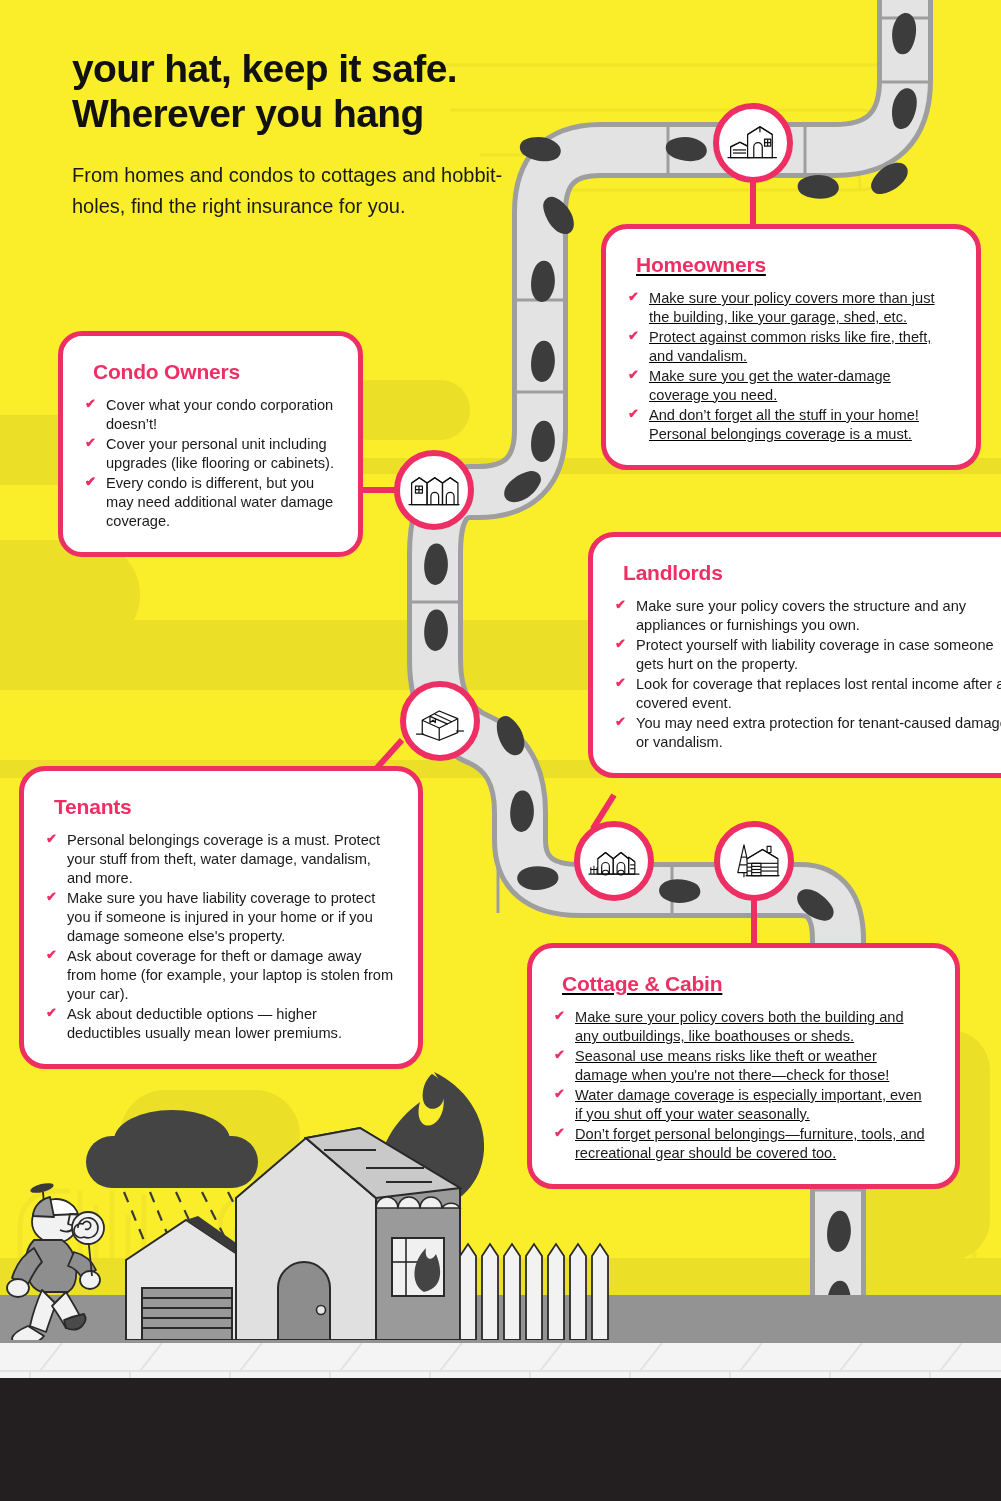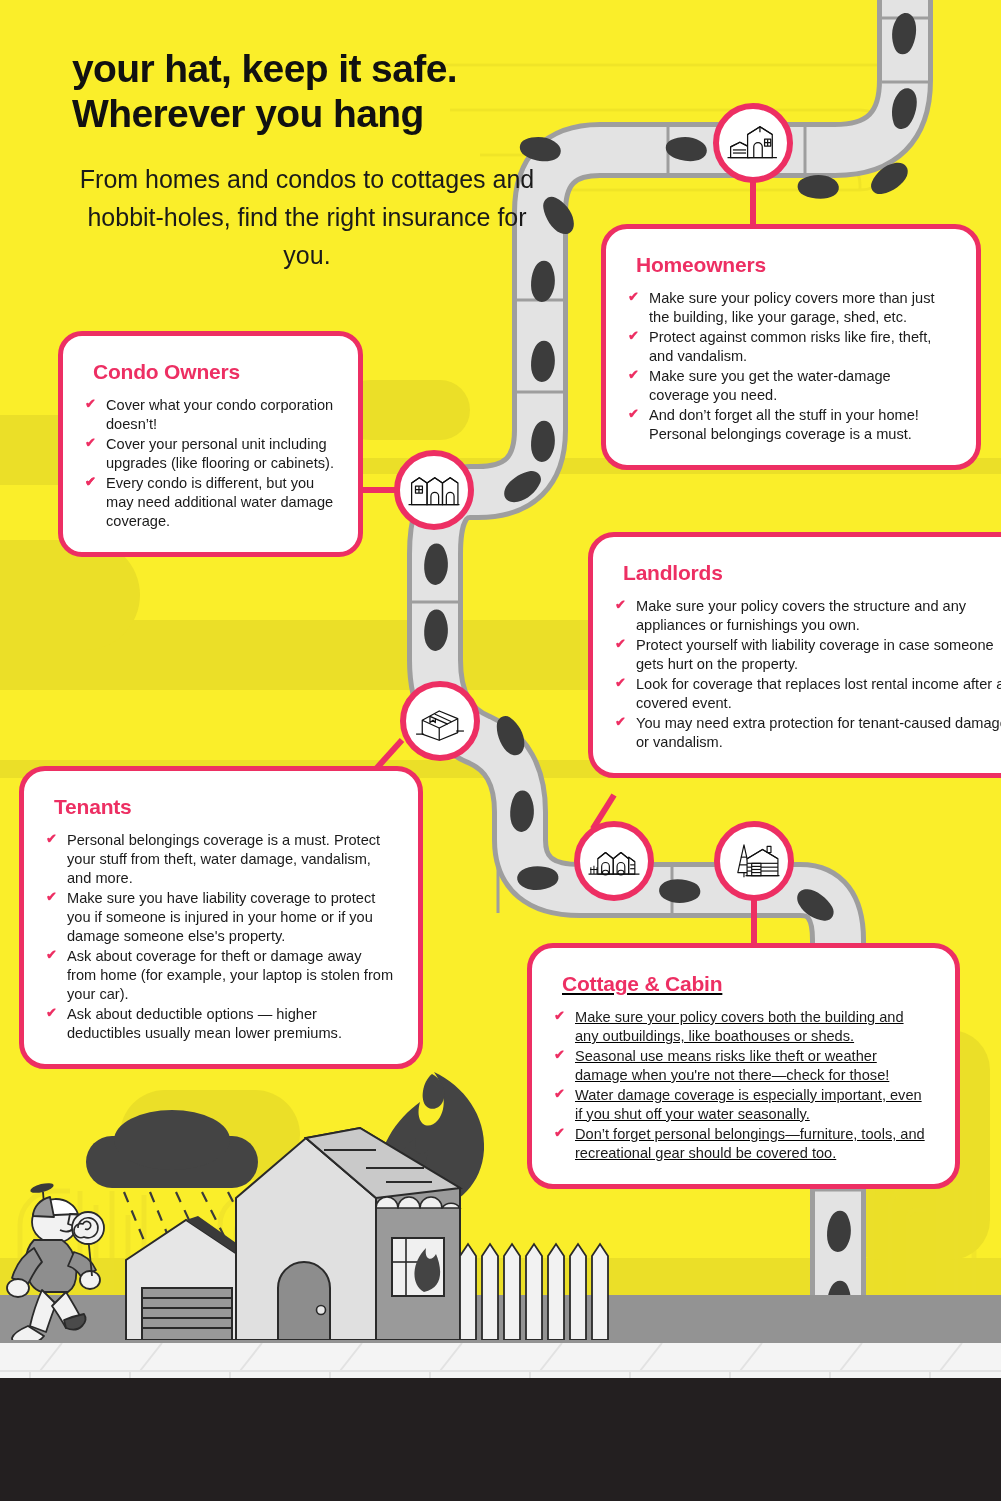--- a/index.html
+++ b/index.html
@@ -50,21 +50,21 @@
   }
 
   
   .header { position: absolute; left: 72px; top: 46px; width: 470px; }
   .title {
     font-size: 39px; line-height: 1.16; font-weight: 700;
     color: #111111; letter-spacing: -0.6px;
   }
   .subtitle {
     margin-top: 24px;
-    font-size: 25px; line-height: 1.52; color: #1a1a1a; text-align: center;
+    font-size: 20px; line-height: 1.52; color: #1a1a1a;
   }
 
   
   .card {
     position: absolute;
     background: #ffffff;
     border: 5px solid #ed2f63;
     border-radius: 26px;
     padding: 20px 24px 20px 22px;
     z-index: 6;
@@ -88,21 +88,21 @@
   .bullets li .tick {
     position: absolute; left: 0; top: 1px;
     width: 14px; height: 14px;
     color: #ed2f63;
     font-size: 13px;
     line-height: 14px;
     font-weight: 700;
   }
 
   
-  #card-homeowners { left: 601px; top: 224px; width: 380px; }
+  #card-homeowners { left: 601px; top: 224px; width: 380px; text-decoration: underline; }
   #card-condo      { left: 58px;  top: 331px; width: 305px; border-radius: 24px; }
   #card-landlords  { left: 588px; top: 532px; width: 464px; }
   #card-tenants    { left: 19px;  top: 766px; width: 404px; }
   #card-cottage    { left: 527px; top: 943px; width: 433px; text-decoration: underline; }
 
   
   .marker {
     position: absolute;
     width: 80px; height: 80px;
     border-radius: 50%;

